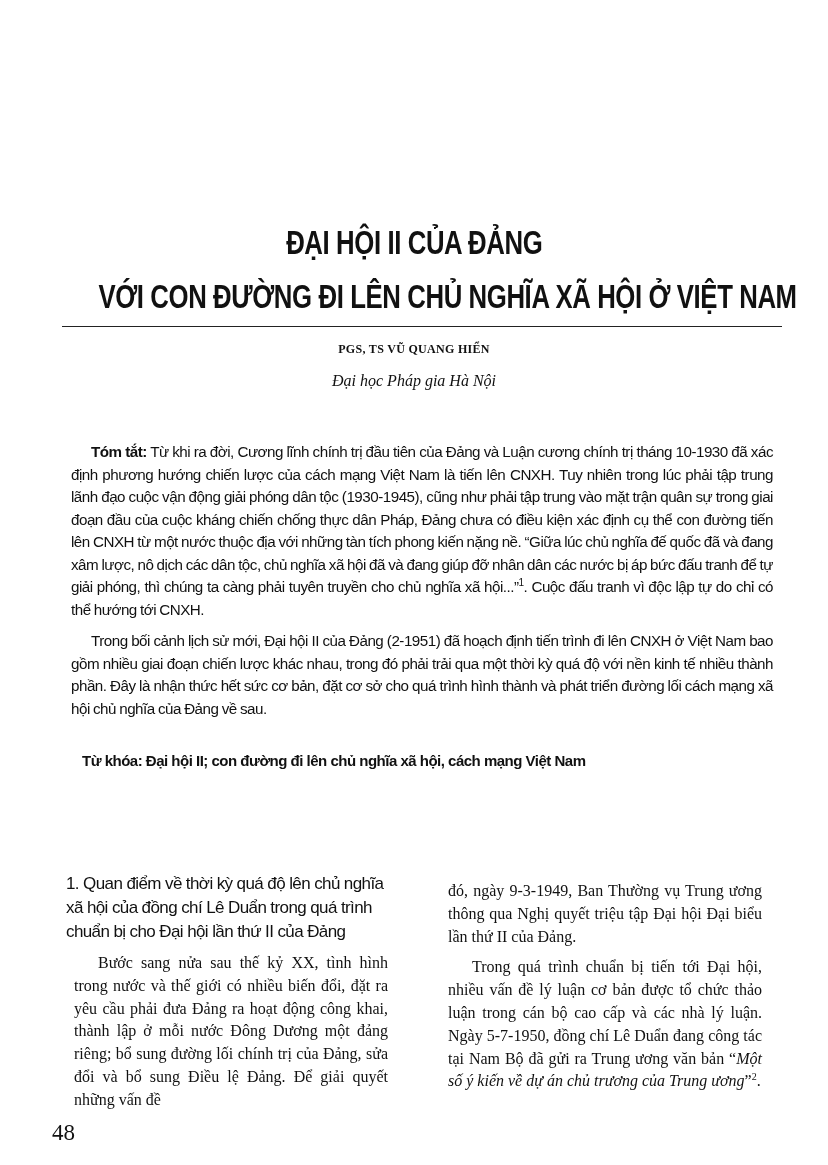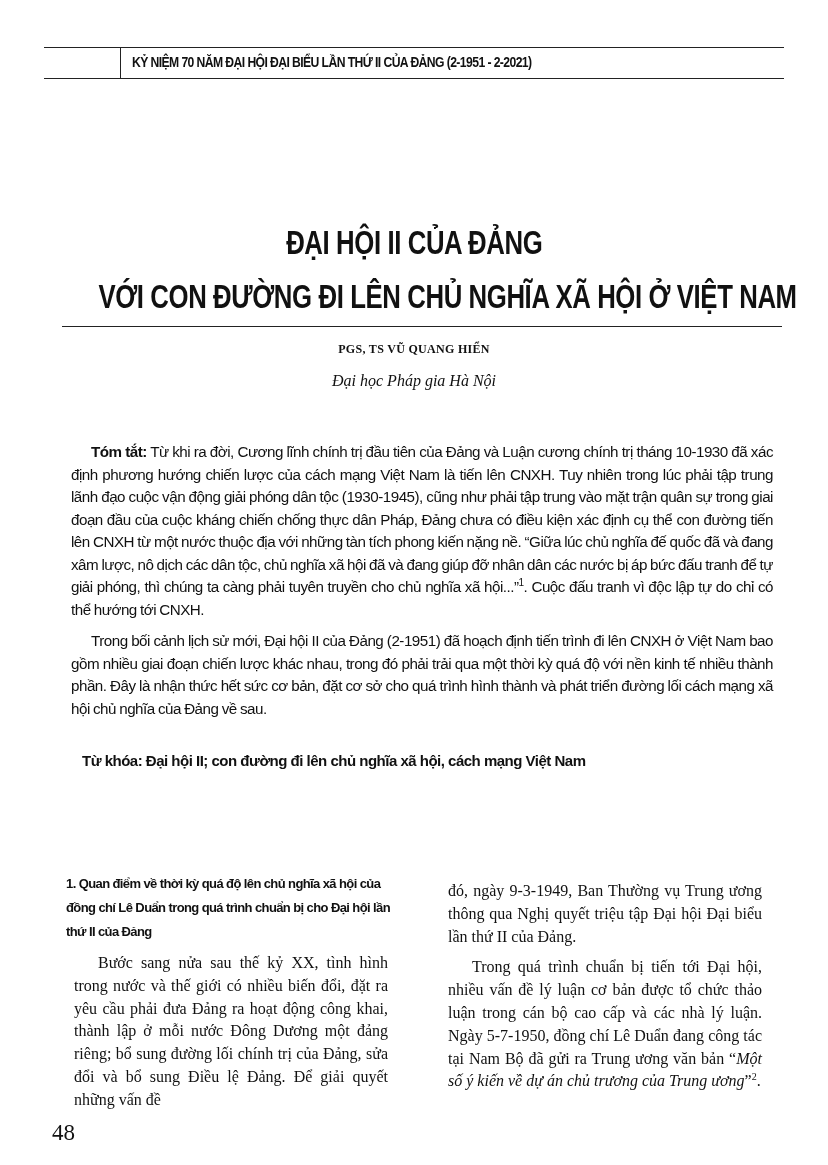--- a/index.html
+++ b/index.html
@@ -31,37 +31,33 @@
   .abstract .lbl { font-weight: bold; }
   .keywords { position: absolute; left: 82px; top: 752px;
     font-family: "Liberation Sans", sans-serif; font-size: 15px; font-weight: bold; letter-spacing: -0.5px; }
 
   .col { position: absolute; top: 872px; width: 330px;
     font-family: "Liberation Serif", serif; font-size: 16px; line-height: 22.8px; }
   .col-left { left: 66px; }
   .col-right { left: 440px; }
   .col p { margin: 8px; text-align: justify; }
   .col p.ind { text-indent: 24px; }
-  .section-h { font-family: "Liberation Sans", sans-serif; font-weight: bold; font-size: 13px;
+  .section-h { font-family: "Liberation Sans", sans-serif; font-weight: normal; font-size: 17px;
     line-height: 24px; margin: 0 0 2px 0; letter-spacing: -0.6px; }
   .it { font-style: italic; }
   sup { font-size: 10px; line-height: 0; }
 
   .page-number { position: absolute; left: 52px; top: 1120px;
     font-family: "Liberation Serif", serif; font-size: 23px; }
 </style>
 </head>
 <body>
 
 <div class="page">
 
-  <div class="running-header">
-    <div class="tick"></div>
-    <div class="txt">KỶ NIỆM 70 NĂM ĐẠI HỘI ĐẠI BIỂU LẦN THỨ II CỦA ĐẢNG (2-1951 - 2-2021)</div>
-  </div>
 
   <div class="title t1">
     <span class="inner">ĐẠI HỘI II CỦA ĐẢNG</span>
   </div>
   <div class="title t2">
     <span class="inner">VỚI CON ĐƯỜNG ĐI LÊN CHỦ NGHĨA XÃ HỘI Ở VIỆT NAM</span>
   </div>
   <div class="title-rule"></div>
 
   <div class="author">PGS, TS VŨ QUANG HIỂN</div>

